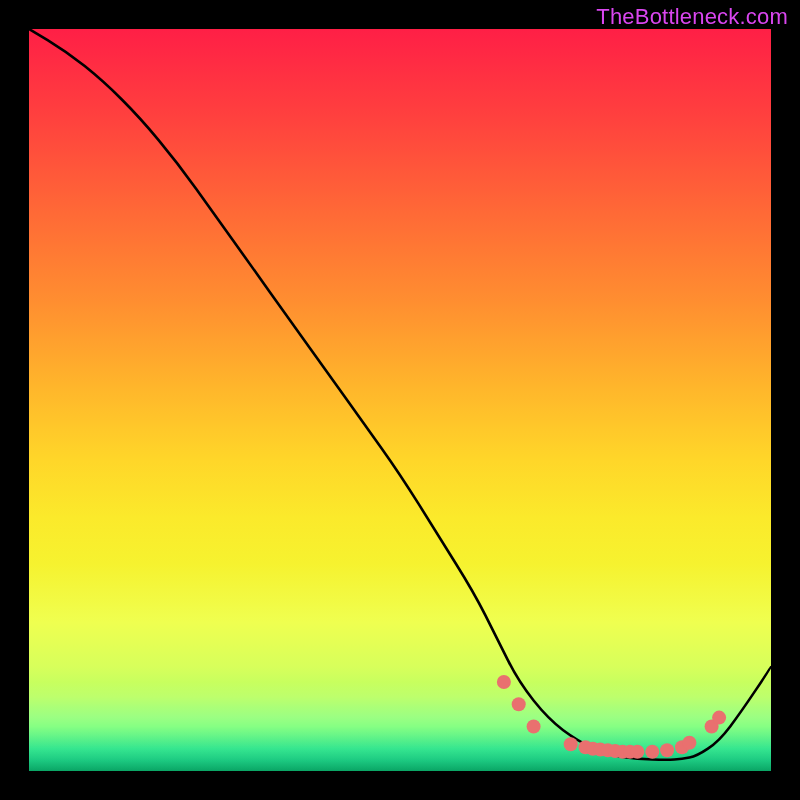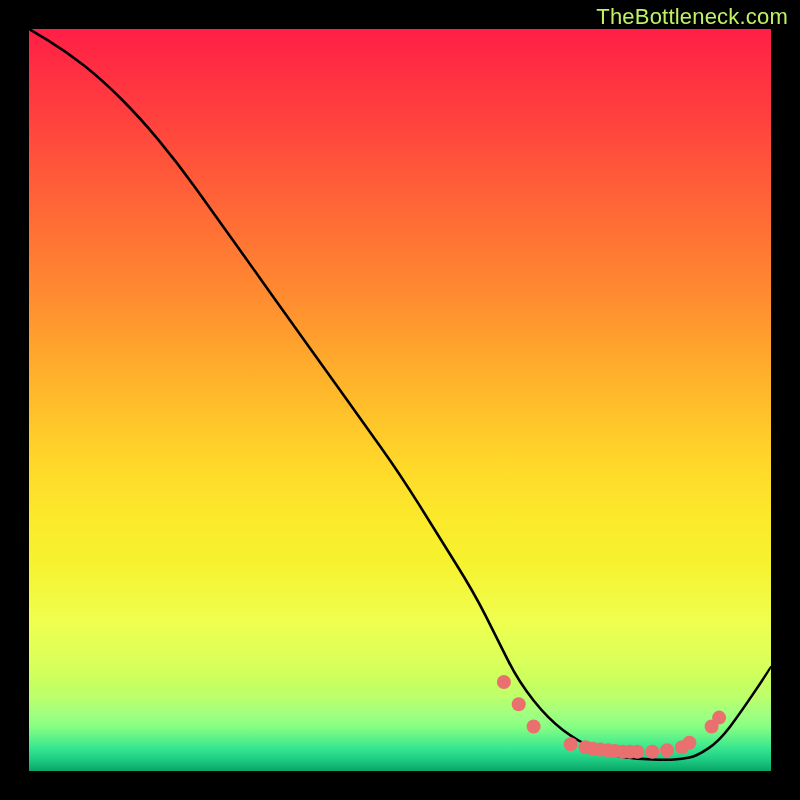--- a/index.html
+++ b/index.html
@@ -14,21 +14,21 @@
   .frame {
     position: relative;
     width: 800px;
     height: 800px;
     background: #000;
   }
   .watermark {
     position: absolute;
     top: 4px;
     right: 12px;
-    color: #bef264;
+    color: #d946ef;
     font-size: 22px;
     font-weight: 500;
     letter-spacing: 0.2px;
     z-index: 10;
   }
   .plot {
     position: absolute;
     left: 29px;
     top: 29px;
     width: 742px;

